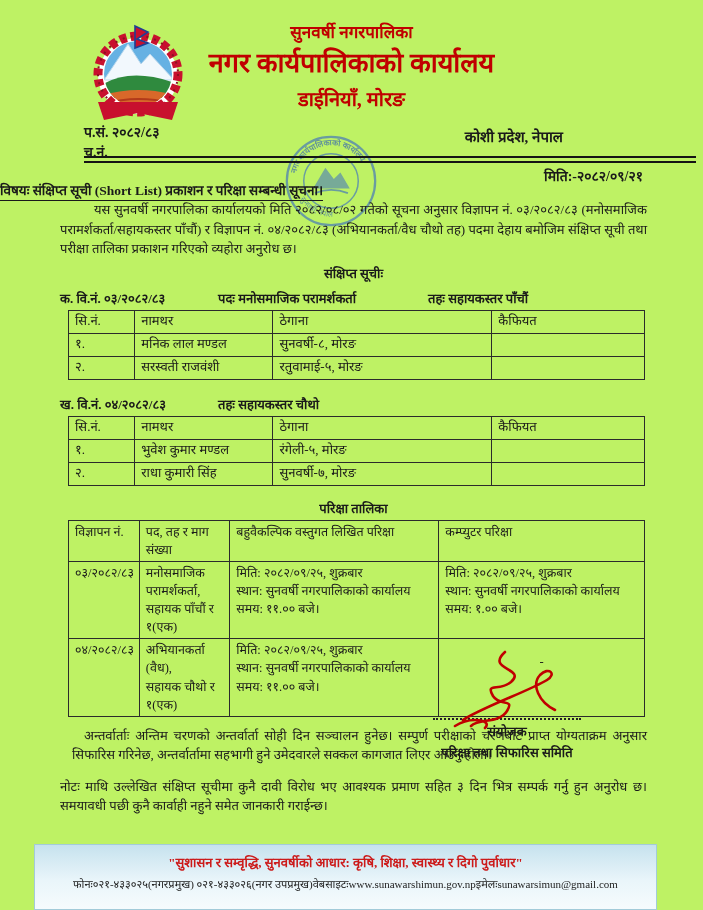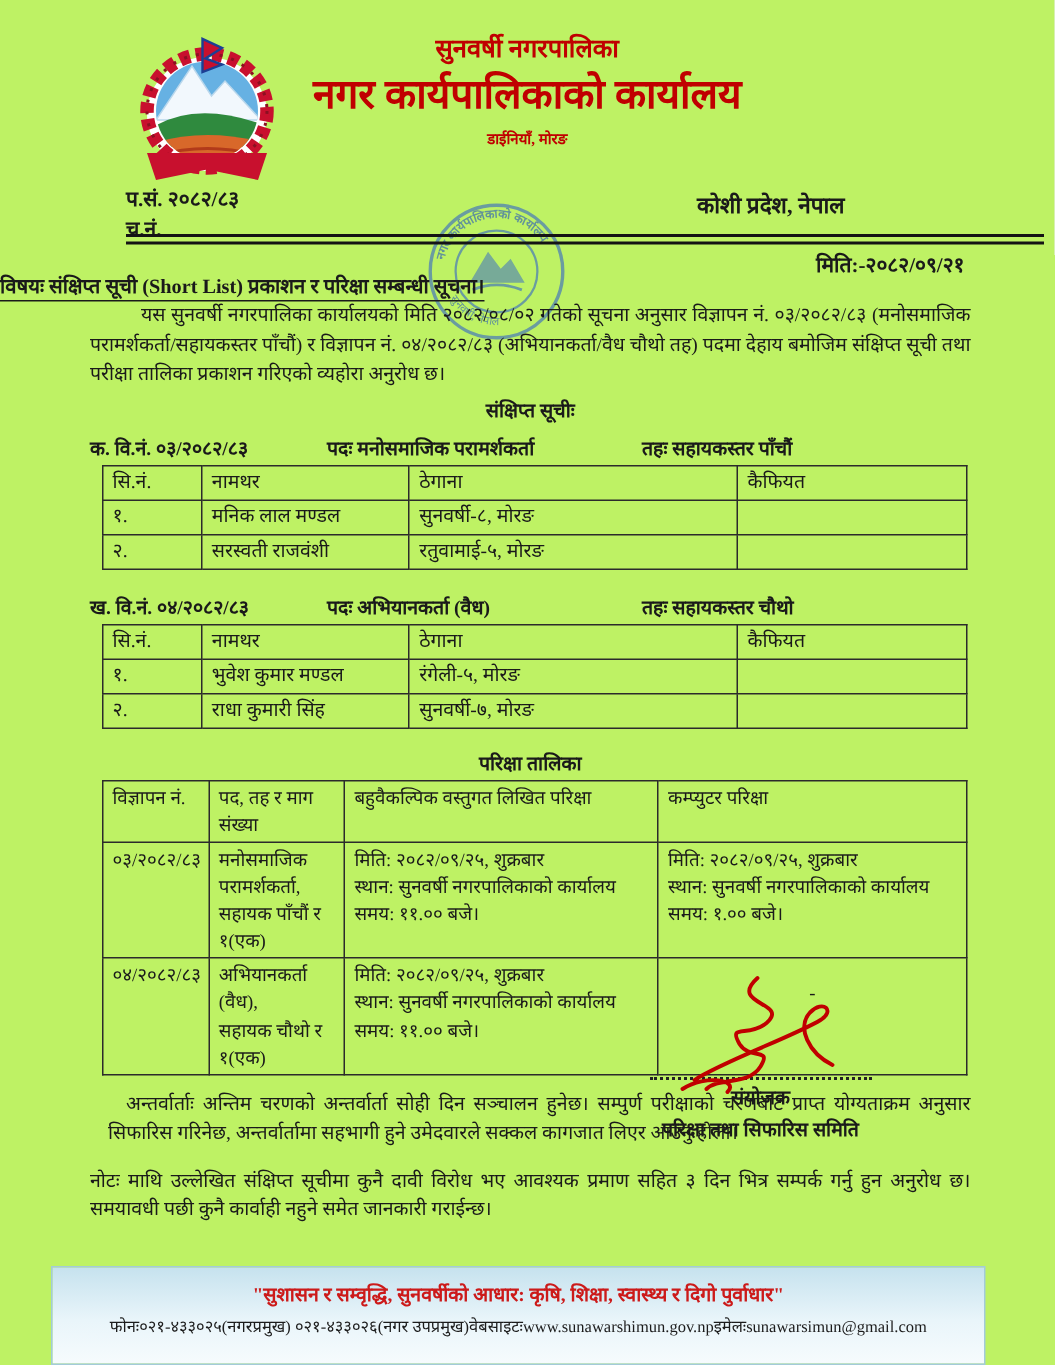--- a/index.html
+++ b/index.html
@@ -5,21 +5,21 @@
   html,body{margin:0;padding:0;background:#e9edf0;}
   .page{
     position:relative;width:703px;height:910px;margin:0 auto;background:#bef264;
     font-family:"Liberation Serif","DejaVu Serif",serif;color:#1a1a1a;overflow:hidden;
   }
   
   .logo{position:absolute;left:84px;top:24px;width:108px;height:100px;}
   .titles{position:absolute;left:0;right:0;top:24px;text-align:center;line-height:1.1;}
   .t-muni{font-size:17px;font-weight:bold;color:#c00000;}
   .t-office{font-size:27px;font-weight:bold;color:#c00000;margin-top:6px;}
-  .t-addr{font-size:10px;font-weight:bold;color:#c00000;margin-top:10px;}
+  .t-addr{font-size:20px;font-weight:bold;color:#c00000;margin-top:10px;}
   .refno{position:absolute;left:84px;top:122px;font-size:14px;font-weight:bold;}
   .chno{position:absolute;left:84px;top:142px;font-size:14px;font-weight:bold;}
   .province{position:absolute;right:140px;top:126px;font-size:15px;font-weight:bold;}
   .rule{position:absolute;left:84px;right:7px;top:156px;height:3px;
         border-top:2px solid #141414;border-bottom:2px solid #141414;}
   .date{position:absolute;right:60px;top:166px;font-size:14px;font-weight:bold;}
   .wm{position:absolute;left:284px;top:134px;width:94px;height:94px;opacity:.72;pointer-events:none;}
   
   .subject-wrap{position:absolute;left:0;right:0;top:181px;text-align:left;}
   .subject{display:inline-block;font-size:13.5px;font-weight:bold;
@@ -143,21 +143,20 @@
         <td>२.</td>
         <td>सरस्वती राजवंशी</td>
         <td>रतुवामाई-५, मोरङ</td>
         <td></td>
       </tr>
     </tbody>
       </table>
 
     <div class="cap cap2">
       <span class="s1">ख. वि.नं. ०४/२०८२/८३</span>
-      <span class="s2">पदः अभियानकर्ता (वैध)</span>
       <span>तहः सहायकस्तर चौथो</span>
     </div>
     <table class="nt">
       <colgroup>
           <col style="width:11.5%">
           <col style="width:24%">
           <col style="width:38%">
           <col style="width:26.5%">
         </colgroup>
       <tbody>

